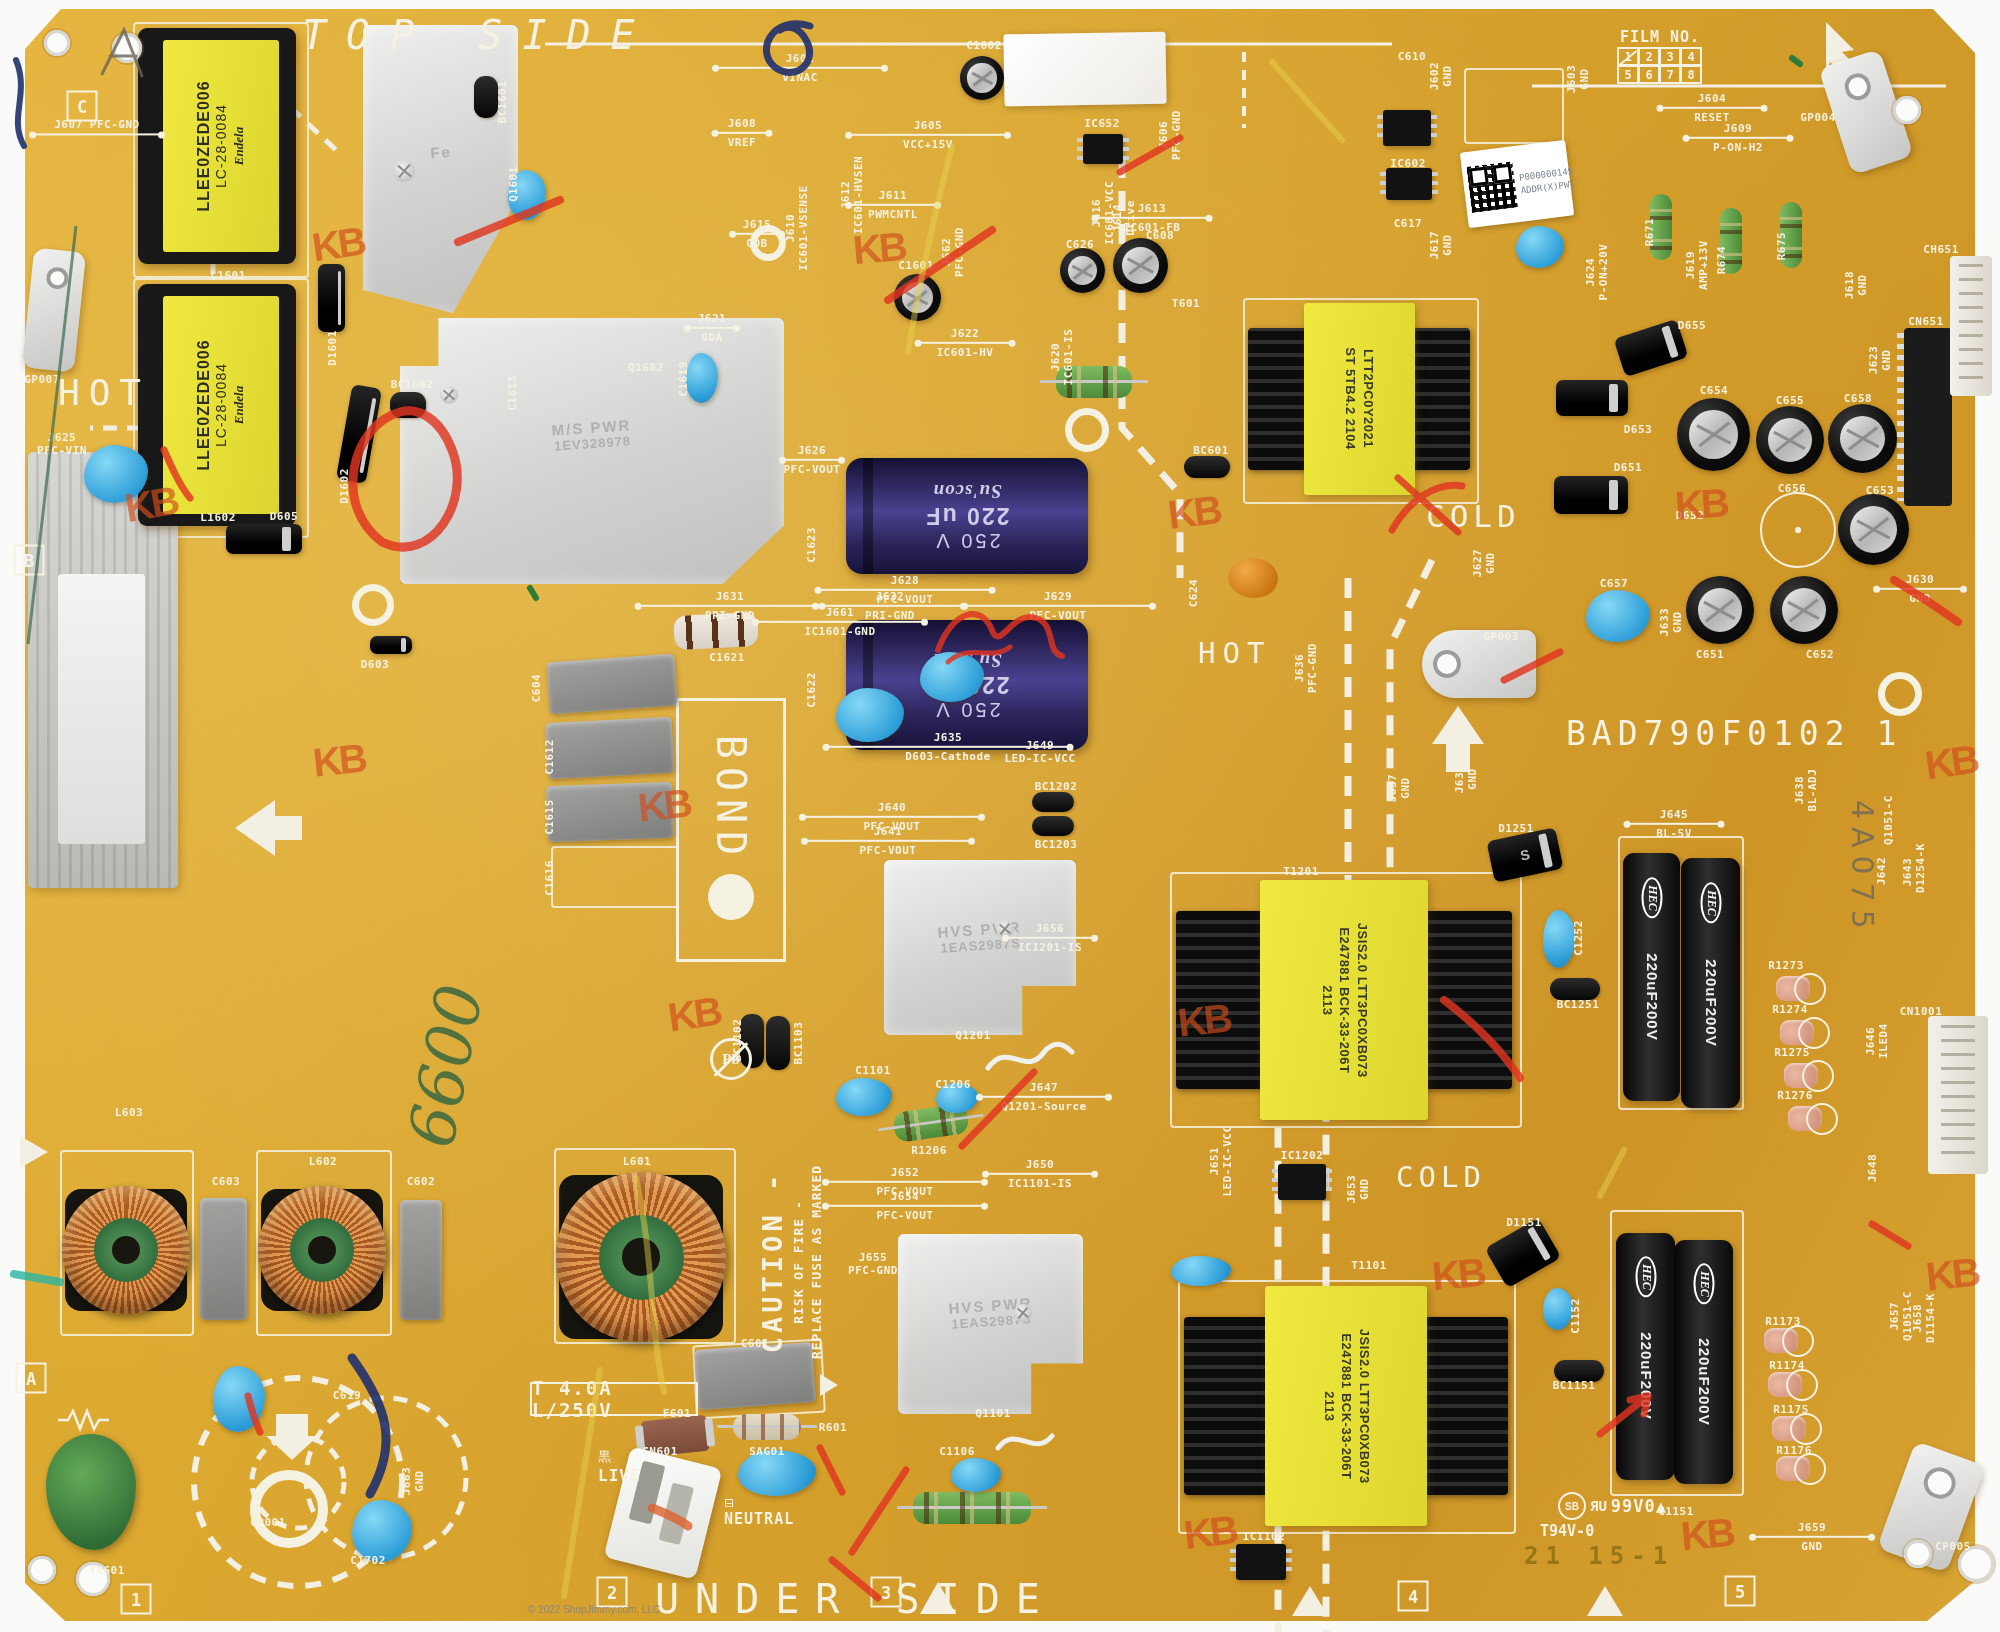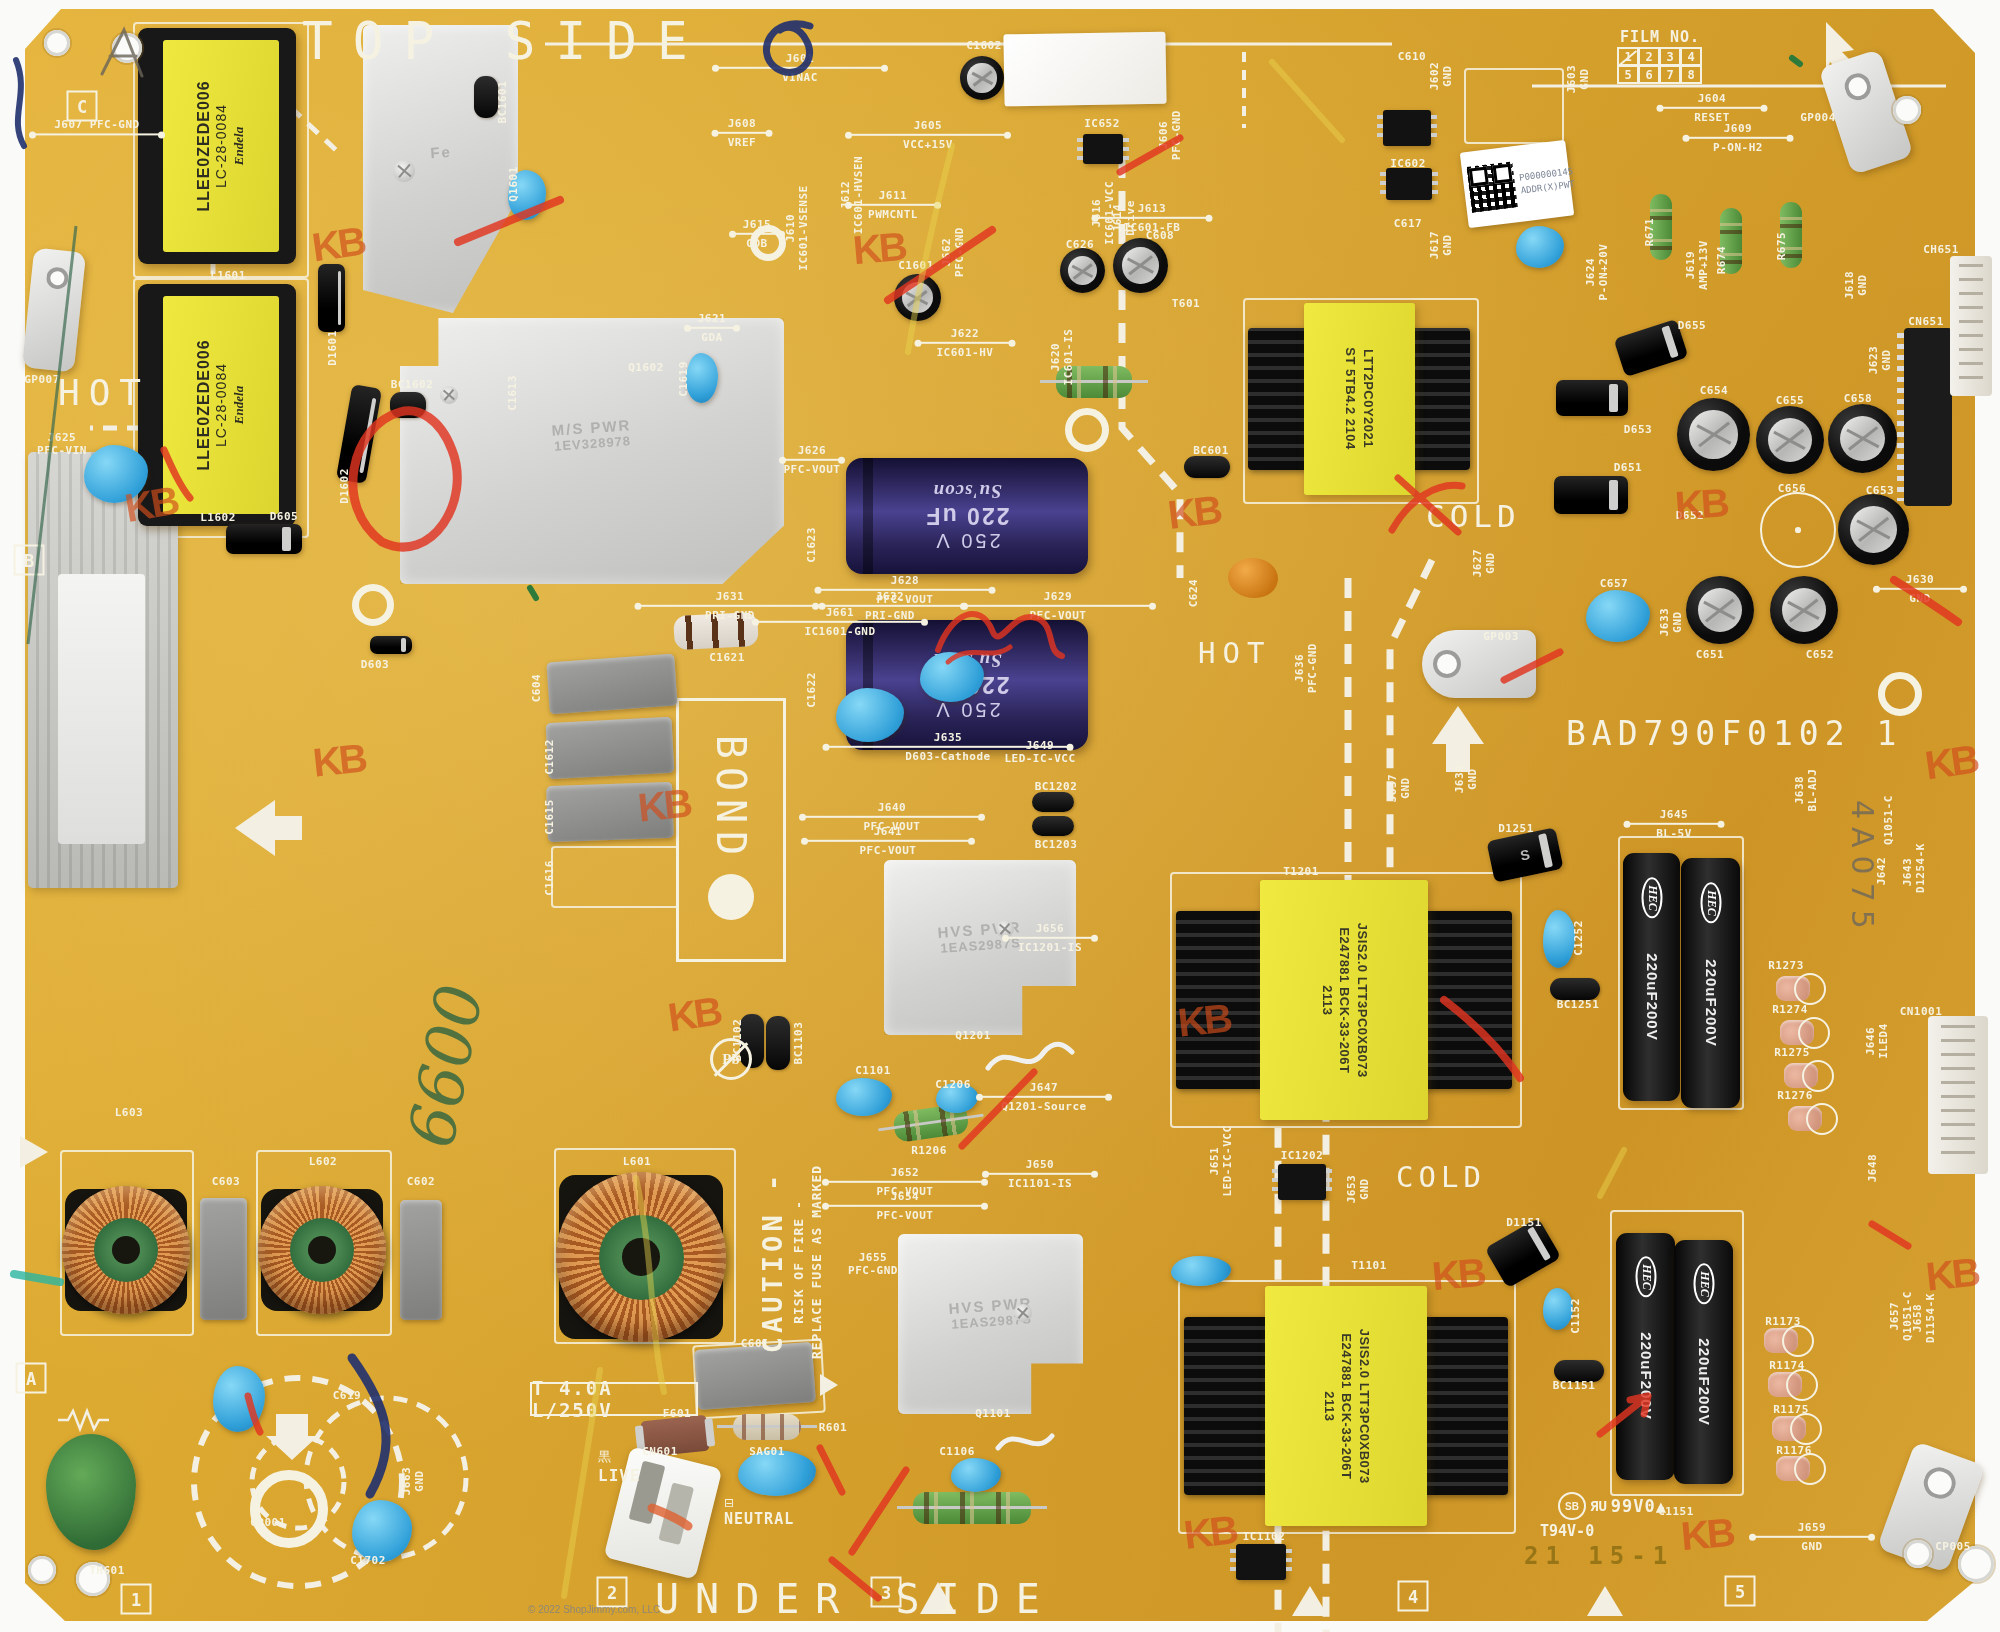--- a/index.html
+++ b/index.html
@@ -20,21 +20,21 @@
        font:bold 11px/1.2 "DejaVu Sans Mono",monospace;letter-spacing:.5px;z-index:30;}
   .lbl.v{transform:translate(-50%,-50%) rotate(-90deg);}
   .lbl .ln{position:relative;height:2px;background:#f6f2e2;margin:2px auto;}
   .lbl .ln:before,.lbl .ln:after{content:"";position:absolute;width:7px;height:7px;border-radius:50%;background:#f6f2e2;top:-2.5px;}
   .lbl .ln:before{left:-3px;} .lbl .ln:after{right:-3px;}
 
   .gbox{position:absolute;width:27px;height:27px;border:2.5px solid #f6f2e2;color:#f6f2e2;display:flex;align-items:center;justify-content:center;
         font:bold 17px "DejaVu Sans Mono",monospace;transform:translate(-50%,-50%);z-index:30;}
 
   .bt{position:absolute;color:#f6f2e2;z-index:32;white-space:nowrap;font-family:"DejaVu Sans Mono",monospace;}
-  #topside{left:302px;top:12px;font-size:51px;letter-spacing:20px;}
+  #topside{left:302px;top:12px;font-size:40px;letter-spacing:20px;font-style:italic;}
   #underside{left:655px;top:1576px;font-size:40px;letter-spacing:16px;}
   #hot1{left:58px;top:372px;font-size:36px;letter-spacing:9px;}
   #hot2{left:1198px;top:636px;font-size:29px;letter-spacing:7px;}
   #cold1{left:1426px;top:498px;font-size:31px;letter-spacing:5px;}
   #cold2{left:1396px;top:1160px;font-size:29px;letter-spacing:5px;}
   #partnum{left:1566px;top:714px;font-size:33px;letter-spacing:6px;}
 
   #bondbox{position:absolute;left:676px;top:698px;width:104px;height:258px;border:3px solid #f6f2e2;z-index:18;}
   #bondtext{position:absolute;left:50%;top:38%;transform:translate(-50%,-50%) rotate(90deg);
             font:40px "DejaVu Sans Mono",monospace;letter-spacing:8px;color:#f6f2e2;}

